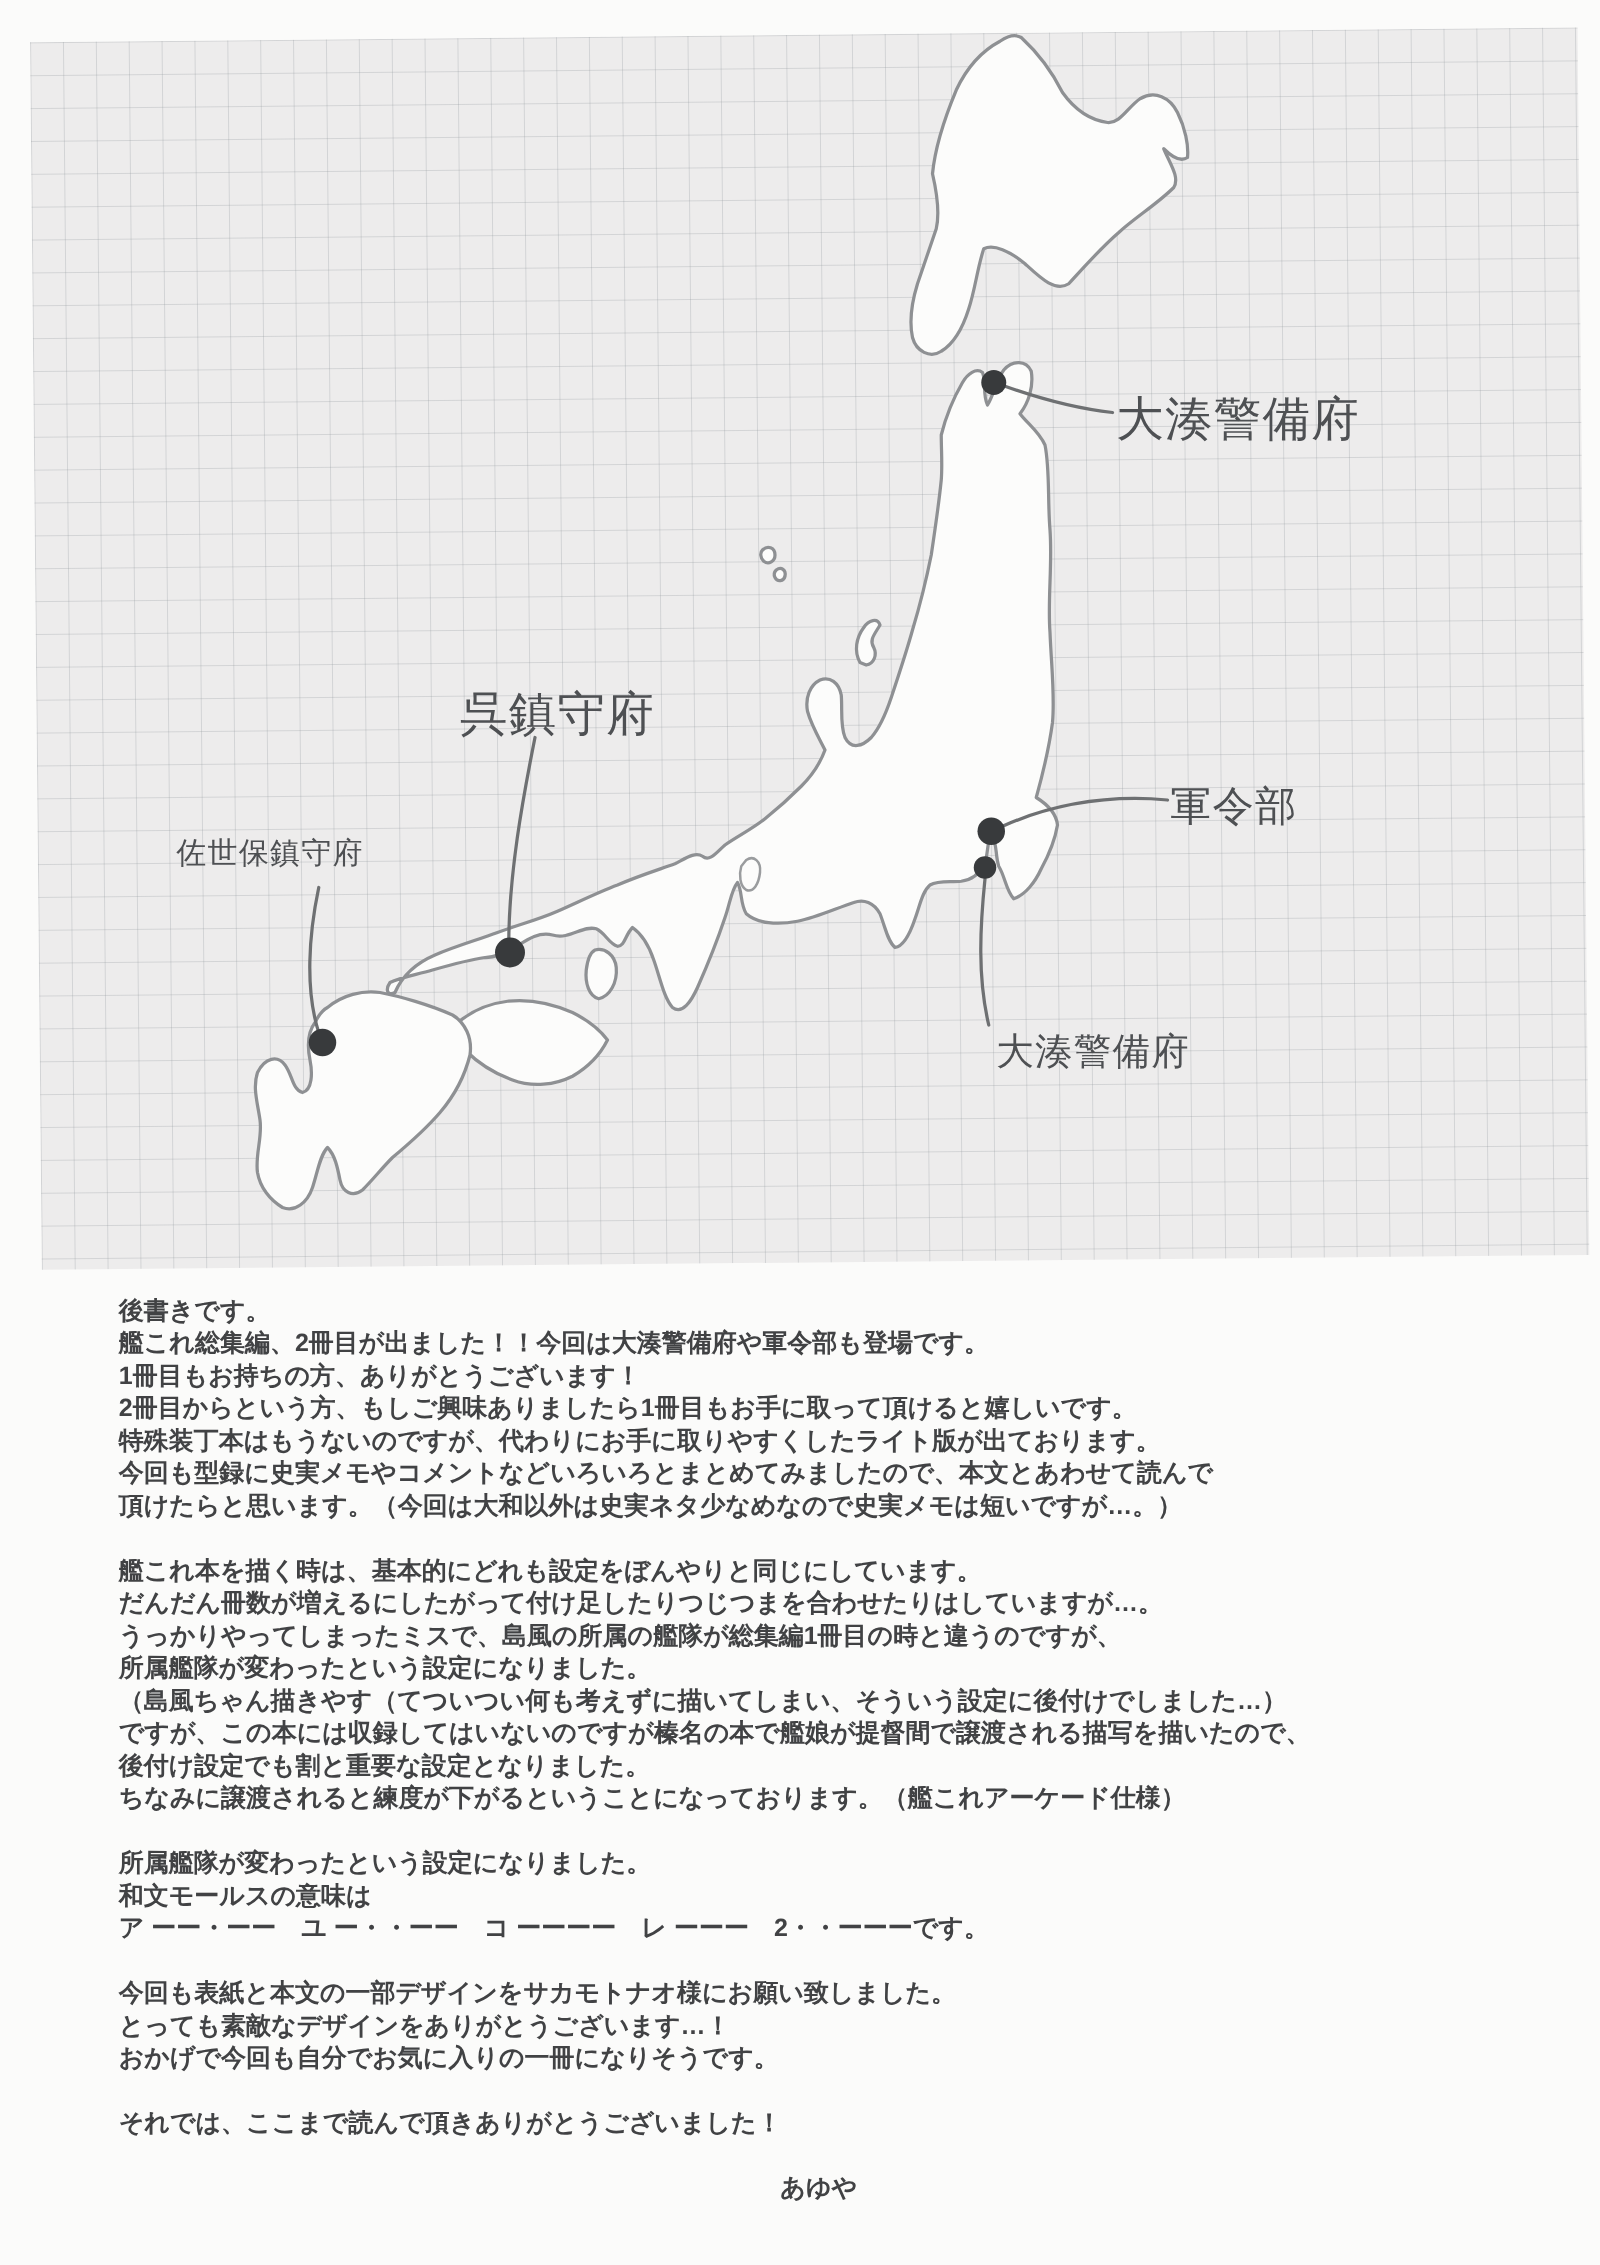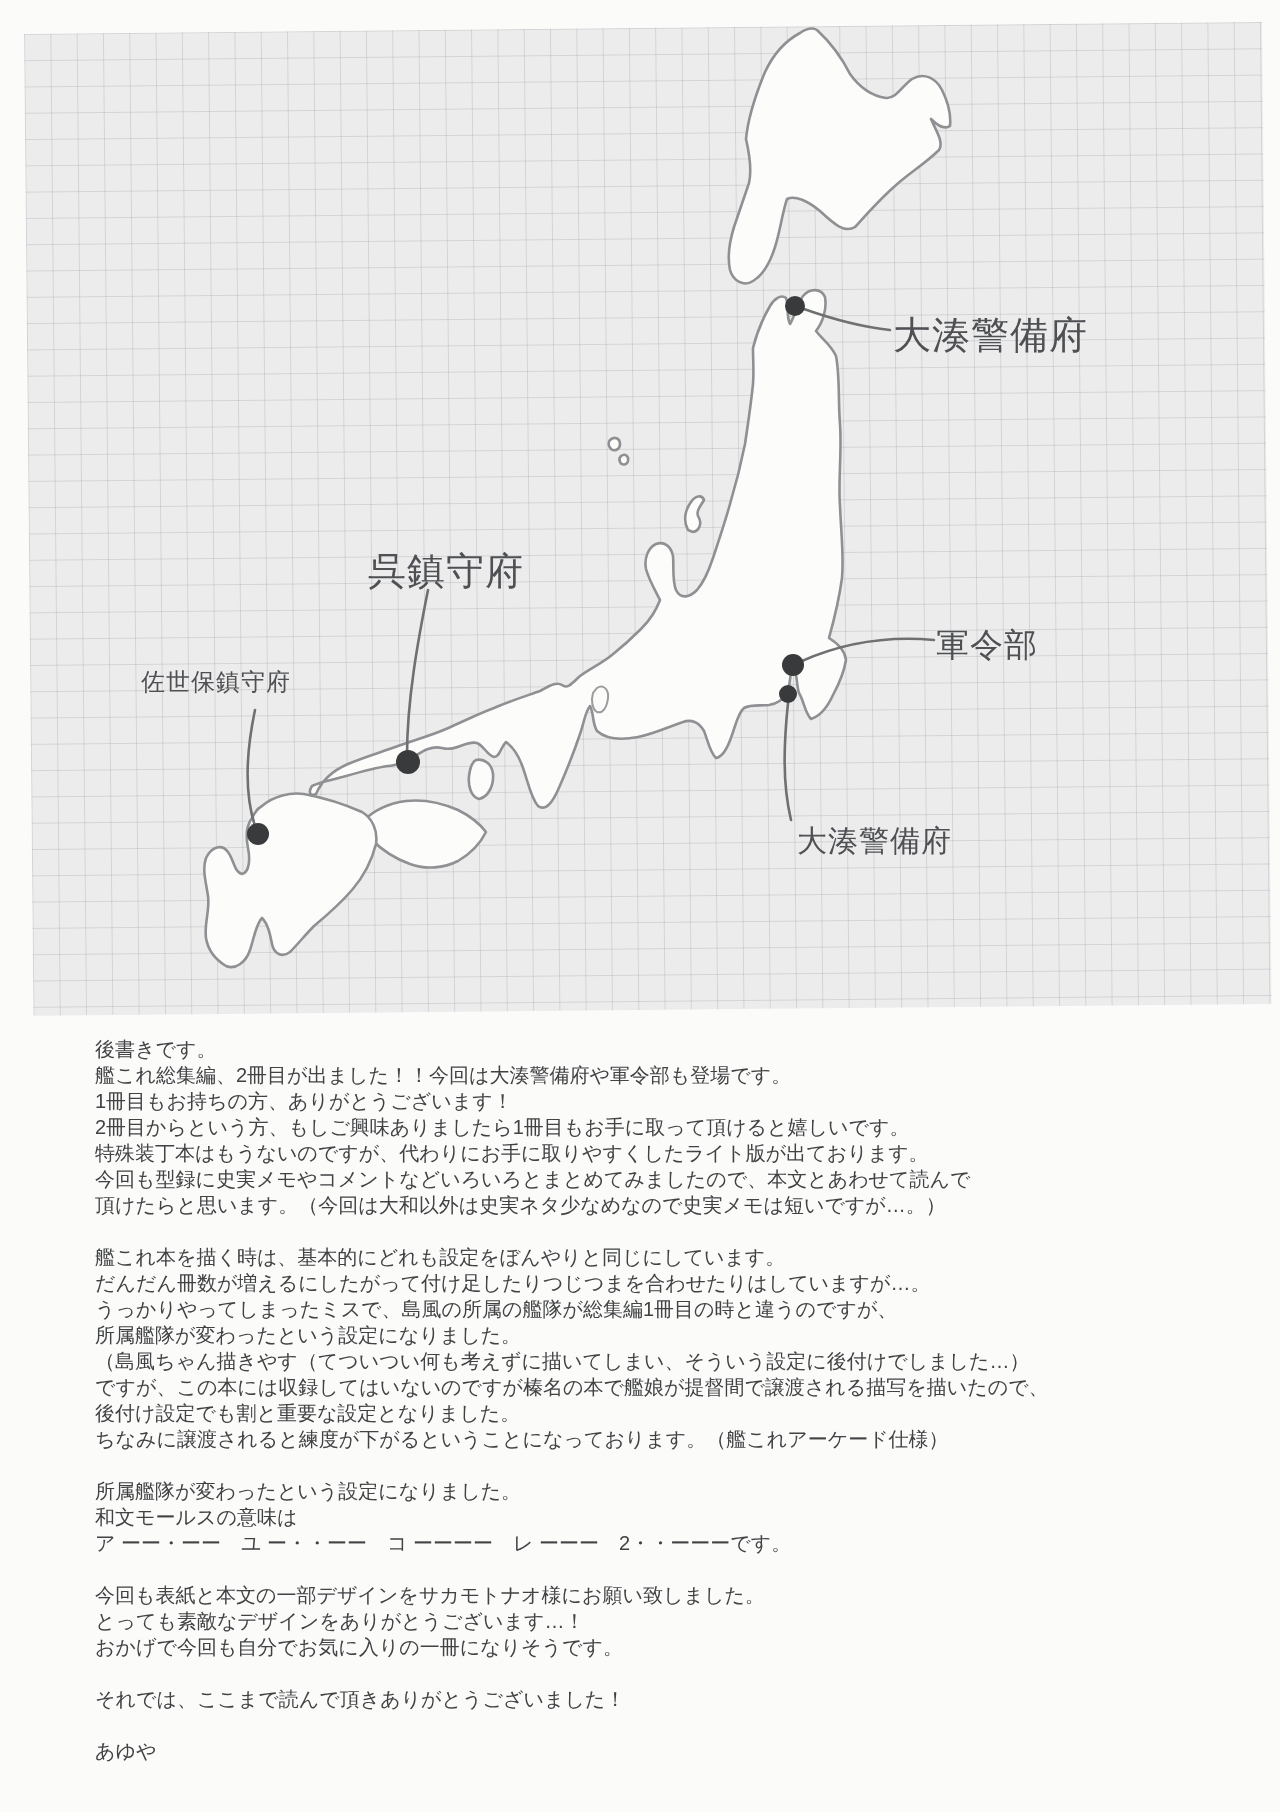--- a/index.html
+++ b/index.html
@@ -27,23 +27,23 @@
   .leader{fill:none;stroke:#6e7072;stroke-width:2.6;stroke-linecap:round;}
   .dot{fill:#383a3c;}
   .map-label{
     position:absolute;color:#4e5053;white-space:nowrap;
     font-size:38px;letter-spacing:1px;font-weight:500;
   }
   .afterword{
     position:absolute;left:95px;top:1036px;width:1120px;
     color:#414244;font-size:20px;line-height:26px;
   }
-  .afterword .para{margin:0 0 26px 0;}
+  .afterword .para{margin:0 0 26px 0;font-weight:bold;}
   .afterword .line{white-space:pre-wrap;min-height:26px;}
-  .signature{white-space:pre-wrap;}
+  .signature{white-space:pre-wrap;text-align:center;}
 </style>
 </head>
 <body>
 
 <div class="paper"></div>
 
 <svg class="map" viewBox="0 0 1280 1812">
 
   <path class="island" d="
     M 753 348

